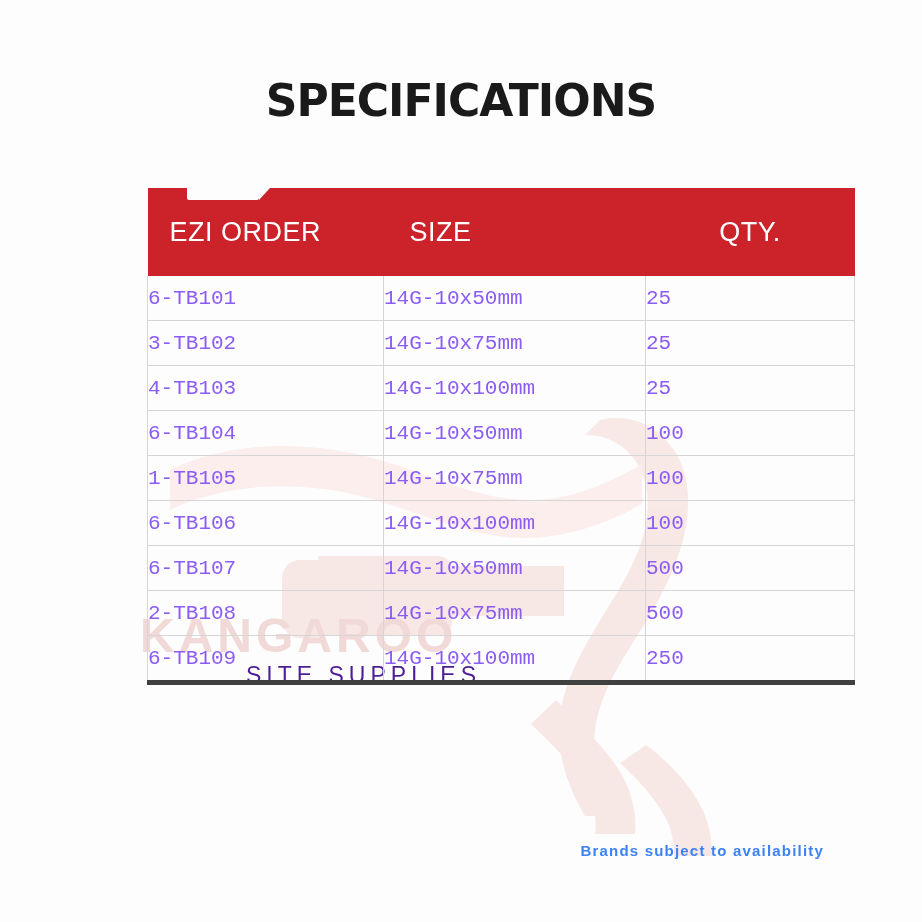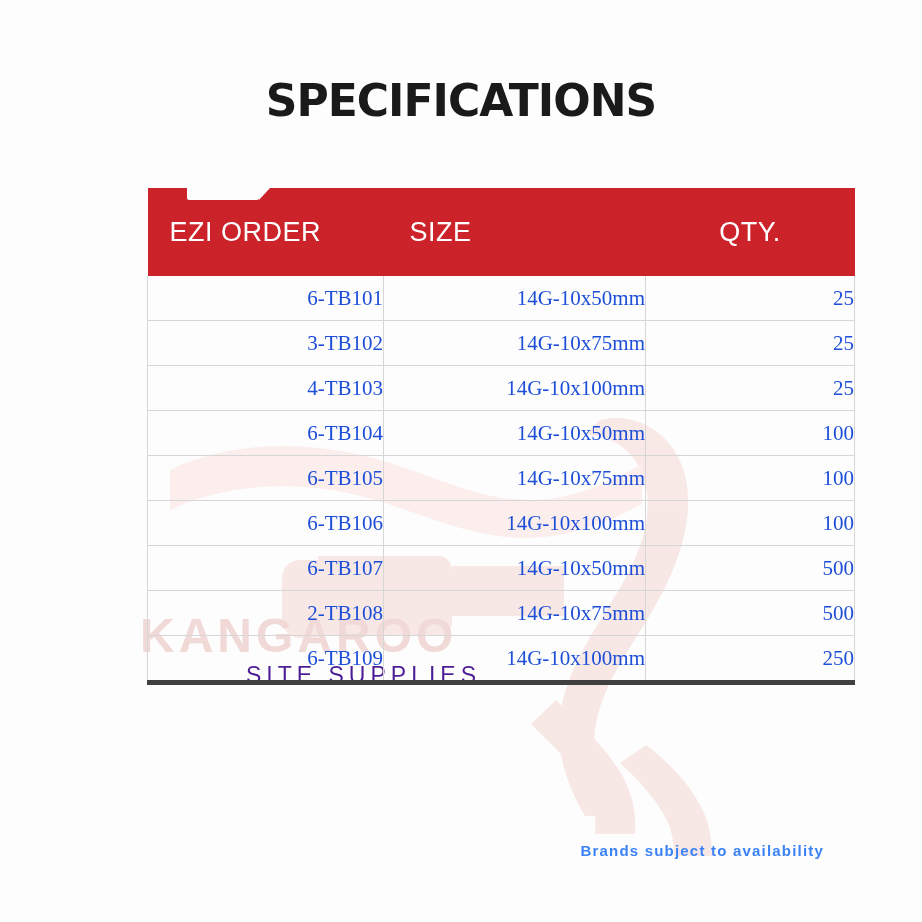--- a/index.html
+++ b/index.html
@@ -93,28 +93,28 @@
     letter-spacing: 0.5px;
     font-family: "Liberation Sans", sans-serif;
   }
   table.spec thead th.col1 { text-align: left; padding-left: 22px; }
   table.spec thead th.col2 { text-align: left; padding-left: 26px; }
   table.spec thead th.col3 { text-align: center; }
 
   table.spec tbody td {
     height: 44px;
     font-size: 21px;
-    color: #1d4ed8;
+    color: #8b5cf6;
     border-bottom: 1px solid #d6d6d6;
     border-left: 1px solid #d6d6d6;
     border-right: 1px solid #d6d6d6;
     background: transparent;
     padding: 0;
-    text-align: right;
-    font-family: Liberation Serif, serif;
+    text-align: left;
+    font-family: Liberation Mono, monospace;
   }
   table.spec tbody tr td:first-child { border-left: 1px solid #d6d6d6; }
   table.spec tbody tr:last-child td { border-bottom: 5px solid #404040; }
 
   .notch {
     position: absolute;
     left: 40px;
     top: 0;
     width: 72px;
     height: 12px;
@@ -195,21 +195,21 @@
           <td>4-TB103</td>
           <td>14G-10x100mm</td>
           <td>25</td>
         </tr>
         <tr>
           <td>6-TB104</td>
           <td>14G-10x50mm</td>
           <td>100</td>
         </tr>
         <tr>
-          <td>6-TB105</td>
+          <td>1-TB105</td>
           <td>14G-10x75mm</td>
           <td>100</td>
         </tr>
         <tr>
           <td>6-TB106</td>
           <td>14G-10x100mm</td>
           <td>100</td>
         </tr>
         <tr>
           <td>6-TB107</td>

